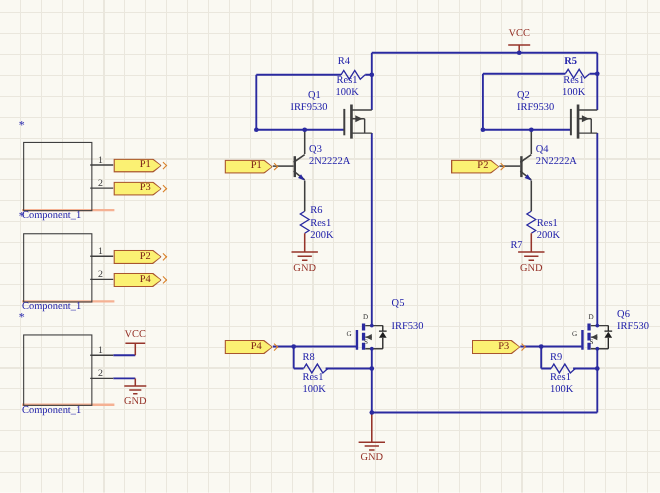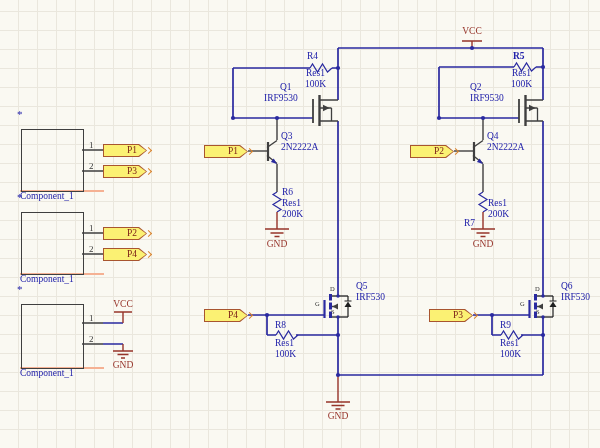--- a/index.html
+++ b/index.html
@@ -224,21 +224,21 @@
   <span class="lbl" style="left:487px;top:132px;">Q4</span>
   <span class="lbl" style="left:487px;top:143px;">2N2222A</span>
 
   <span class="lbl" style="left:282px;top:188px;">R6</span>
   <span class="lbl" style="left:282px;top:199px;">Res1</span>
   <span class="lbl" style="left:282px;top:210px;">200K</span>
   <span class="lbl" style="left:464px;top:188px;margin-top:31px;">R7</span>
   <span class="lbl" style="left:488px;top:199px;">Res1</span>
   <span class="lbl" style="left:488px;top:210px;">200K</span>
 
-  <span class="lbl" style="left:356px;top:282px;">Q5</span>
+  <span class="lbl" style="left:356px;top:272px;">Q5</span>
   <span class="lbl" style="left:356px;top:293px;">IRF530</span>
   <span class="lbl" style="left:561px;top:282px;text-align:center;">Q6</span>
   <span class="lbl" style="left:561px;top:293px;">IRF530</span>
 
   <span class="lbl" style="left:275px;top:321px;">R8</span>
   <span class="lbl" style="left:275px;top:339px;">Res1</span>
   <span class="lbl" style="left:275px;top:350px;">100K</span>
   <span class="lbl" style="left:500px;top:321px;">R9</span>
   <span class="lbl" style="left:500px;top:339px;">Res1</span>
   <span class="lbl" style="left:500px;top:350px;">100K</span>

